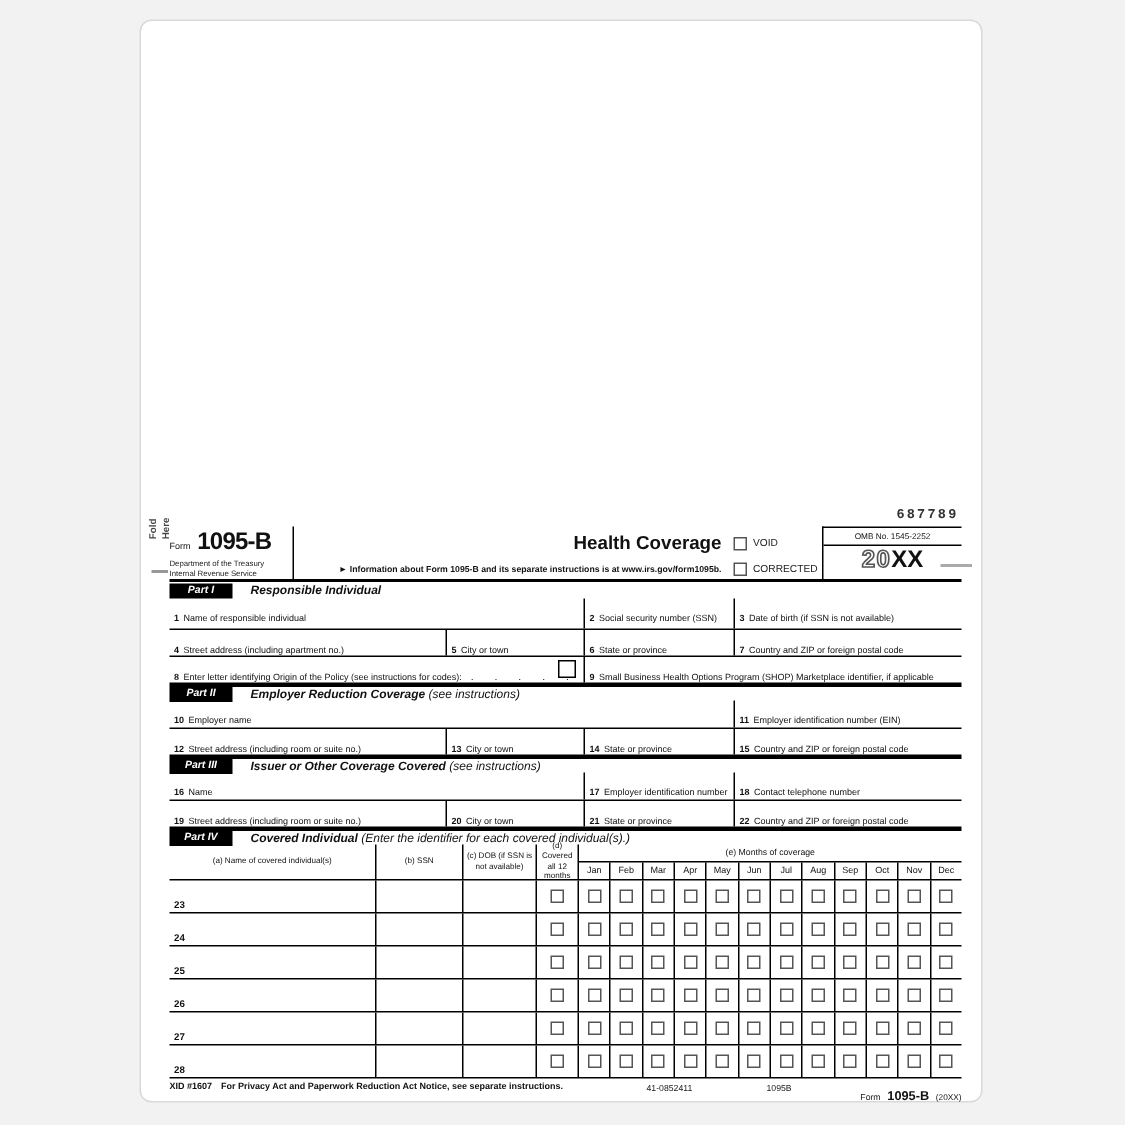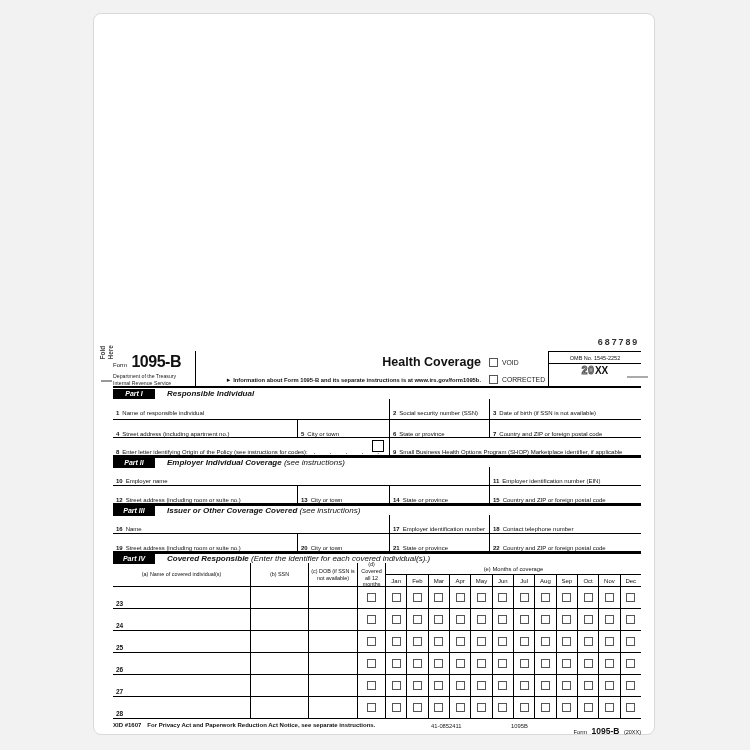--- a/index.html
+++ b/index.html
@@ -28,21 +28,21 @@
   .hdr-c2 { width:285px; text-align:right; padding-top:4px; }
   .hc-title { font-size:12.5px; font-weight:bold; }
   .hc-sub { font-size:5.8px; font-weight:bold; margin-top:8px; }
   .hdr-c3 { width:67px; padding-top:3px; padding-left:8px; }
   .cbrow { display:flex; align-items:center; gap:4px; height:13px; margin-top:2px; }
   .cbrow + .cbrow { margin-top:4px; }
   .cb { width:9px; height:9px; border:1px solid #555; background:#fff; display:inline-block; flex:none; }
   .cb-label { font-size:6.8px; color:#222; }
   .hdr-c4 { width:93px; border-left:1px solid #000; border-top:1px solid #000; text-align:center; }
   .omb { font-size:5.5px; border-bottom:1px solid #000; padding:2.5px 0; }
-  .year { font-size:10px; font-weight:bold; margin-top:1px; }
+  .year { font-size:16px; font-weight:bold; margin-top:1px; }
   .year .outline { color:#fff; -webkit-text-stroke:1.1px #555; letter-spacing:1px; }
 
   
   .pbar { display:flex; align-items:center; height:11px; border-top:2px solid #000;font-style:italic; }
   .pbar.first { border-top:none; }
   .ptag { background:#000; color:#fff; font-size:7px; font-weight:bold; width:42px; text-align:center;
           height:10px; line-height:10px; flex:none; }
   .ptitle { font-size:8px; font-weight:bold; margin-left:12px; white-space:nowrap; }
   .ptitle .note { font-weight:normal; }
 
@@ -170,21 +170,21 @@
         <span class="fnum">8</span><span class="flabel">Enter letter identifying Origin of the Policy (see instructions for codes):</span><span class="leader">. . . . . .</span>
         <span class="entry-box"></span>
       </div>
       <div class="cell w251">
         <span class="fnum">9</span><span class="flabel">Small Business Health Options Program (SHOP) Marketplace identifier, if applicable</span>
       </div>
     </div>
 
     <div class="pbar">
       <span class="ptag">Part II</span>
-      <span class="ptitle"><span>Employer Individual Coverage</span> <span class="note">(see instructions)</span></span>
+      <span class="ptitle"><span>Employer Reduction Coverage</span> <span class="note">(see instructions)</span></span>
     </div>
     <div class="frow h19">
       <div class="cell w377">
         <span class="fnum">10</span><span class="flabel">Employer name</span>
       </div>
       <div class="cell w151">
         <span class="fnum">11</span><span class="flabel">Employer identification number (EIN)</span>
       </div>
     </div>
     <div class="frow h18">
@@ -227,21 +227,21 @@
       <div class="cell w100">
         <span class="fnum">21</span><span class="flabel">State or province</span>
       </div>
       <div class="cell w151">
         <span class="fnum">22</span><span class="flabel">Country and ZIP or foreign postal code</span>
       </div>
     </div>
 
     <div class="pbar">
       <span class="ptag">Part IV</span>
-      <span class="ptitle"><span>Covered Responsible</span> <span class="note">(Enter the identifier for each covered individual(s).)</span></span>
+      <span class="ptitle"><span>Covered Individual</span> <span class="note">(Enter the identifier for each covered individual(s).)</span></span>
     </div>
 
     <div class="p4head">
       <div class="p4h-cell cwa">(a) Name of covered individual(s)</div>
       <div class="p4h-cell cwb">(b) SSN</div>
       <div class="p4h-cell cwc">(c) DOB (if SSN is not available)</div>
       <div class="p4h-cell cwd">(d) Covered all 12 months</div>
       <div class="p4h-e">
         <div class="p4h-e-label">(e) Months of coverage</div>
         <div class="p4h-months">

